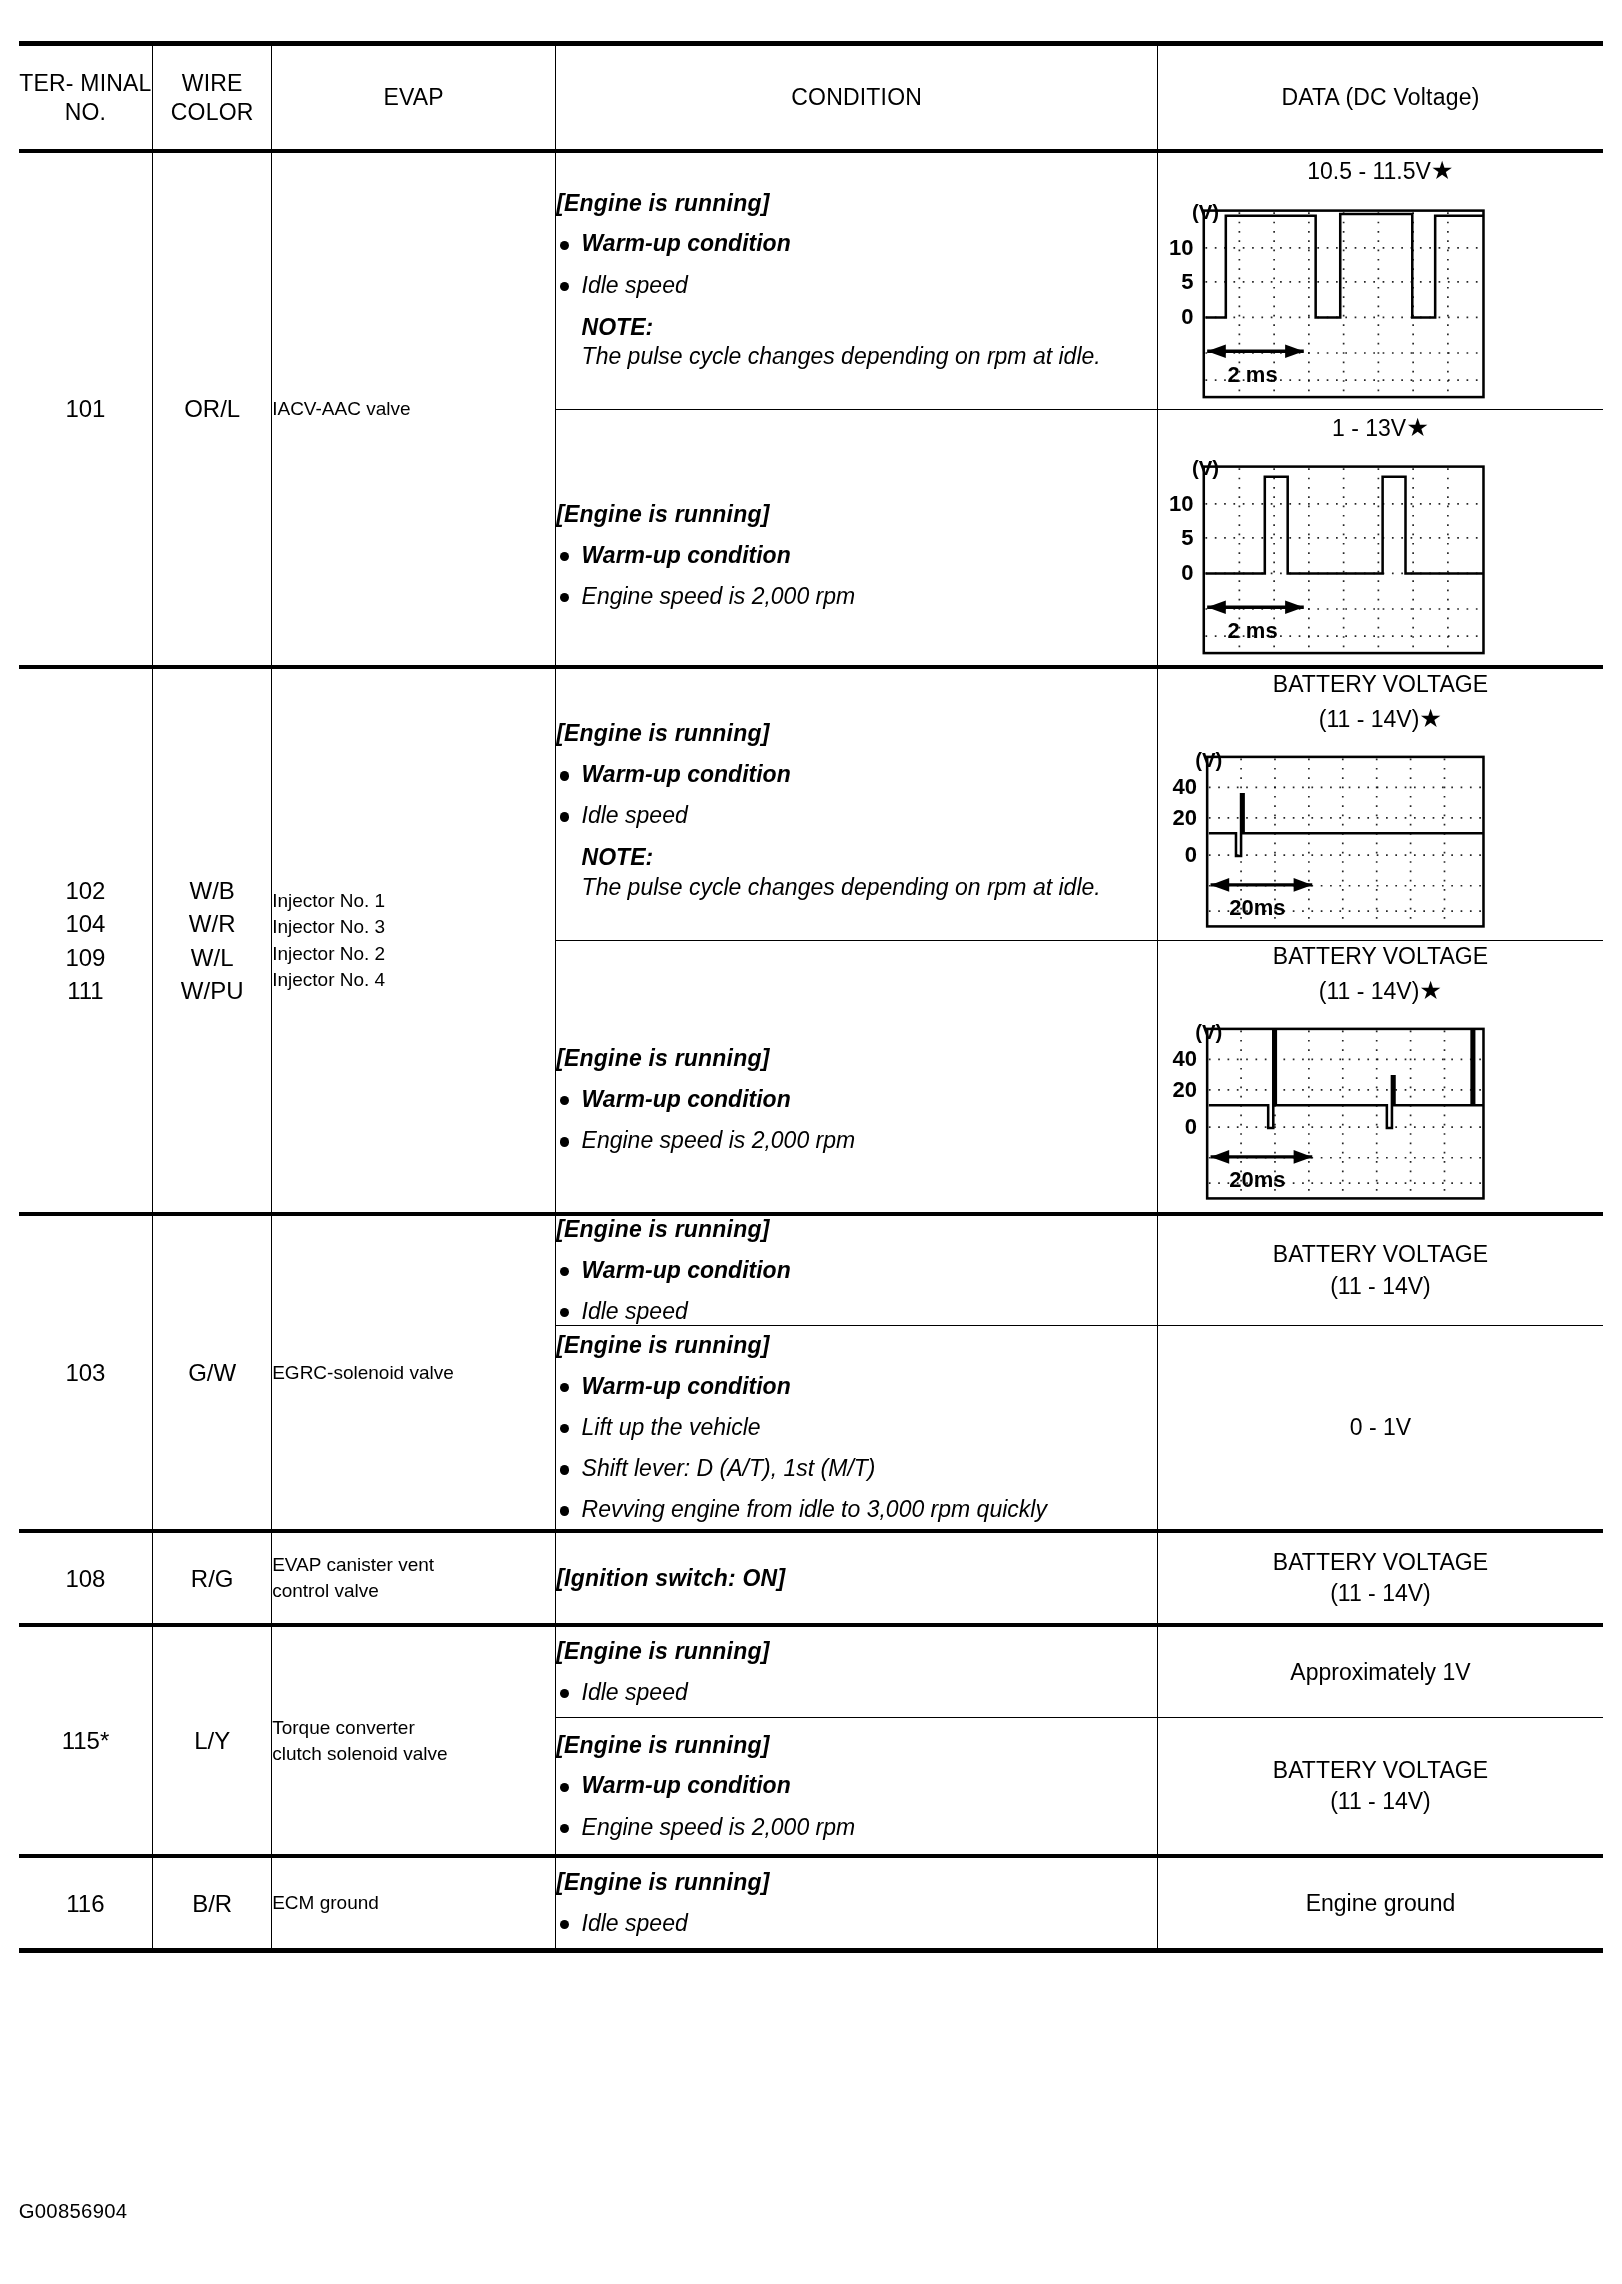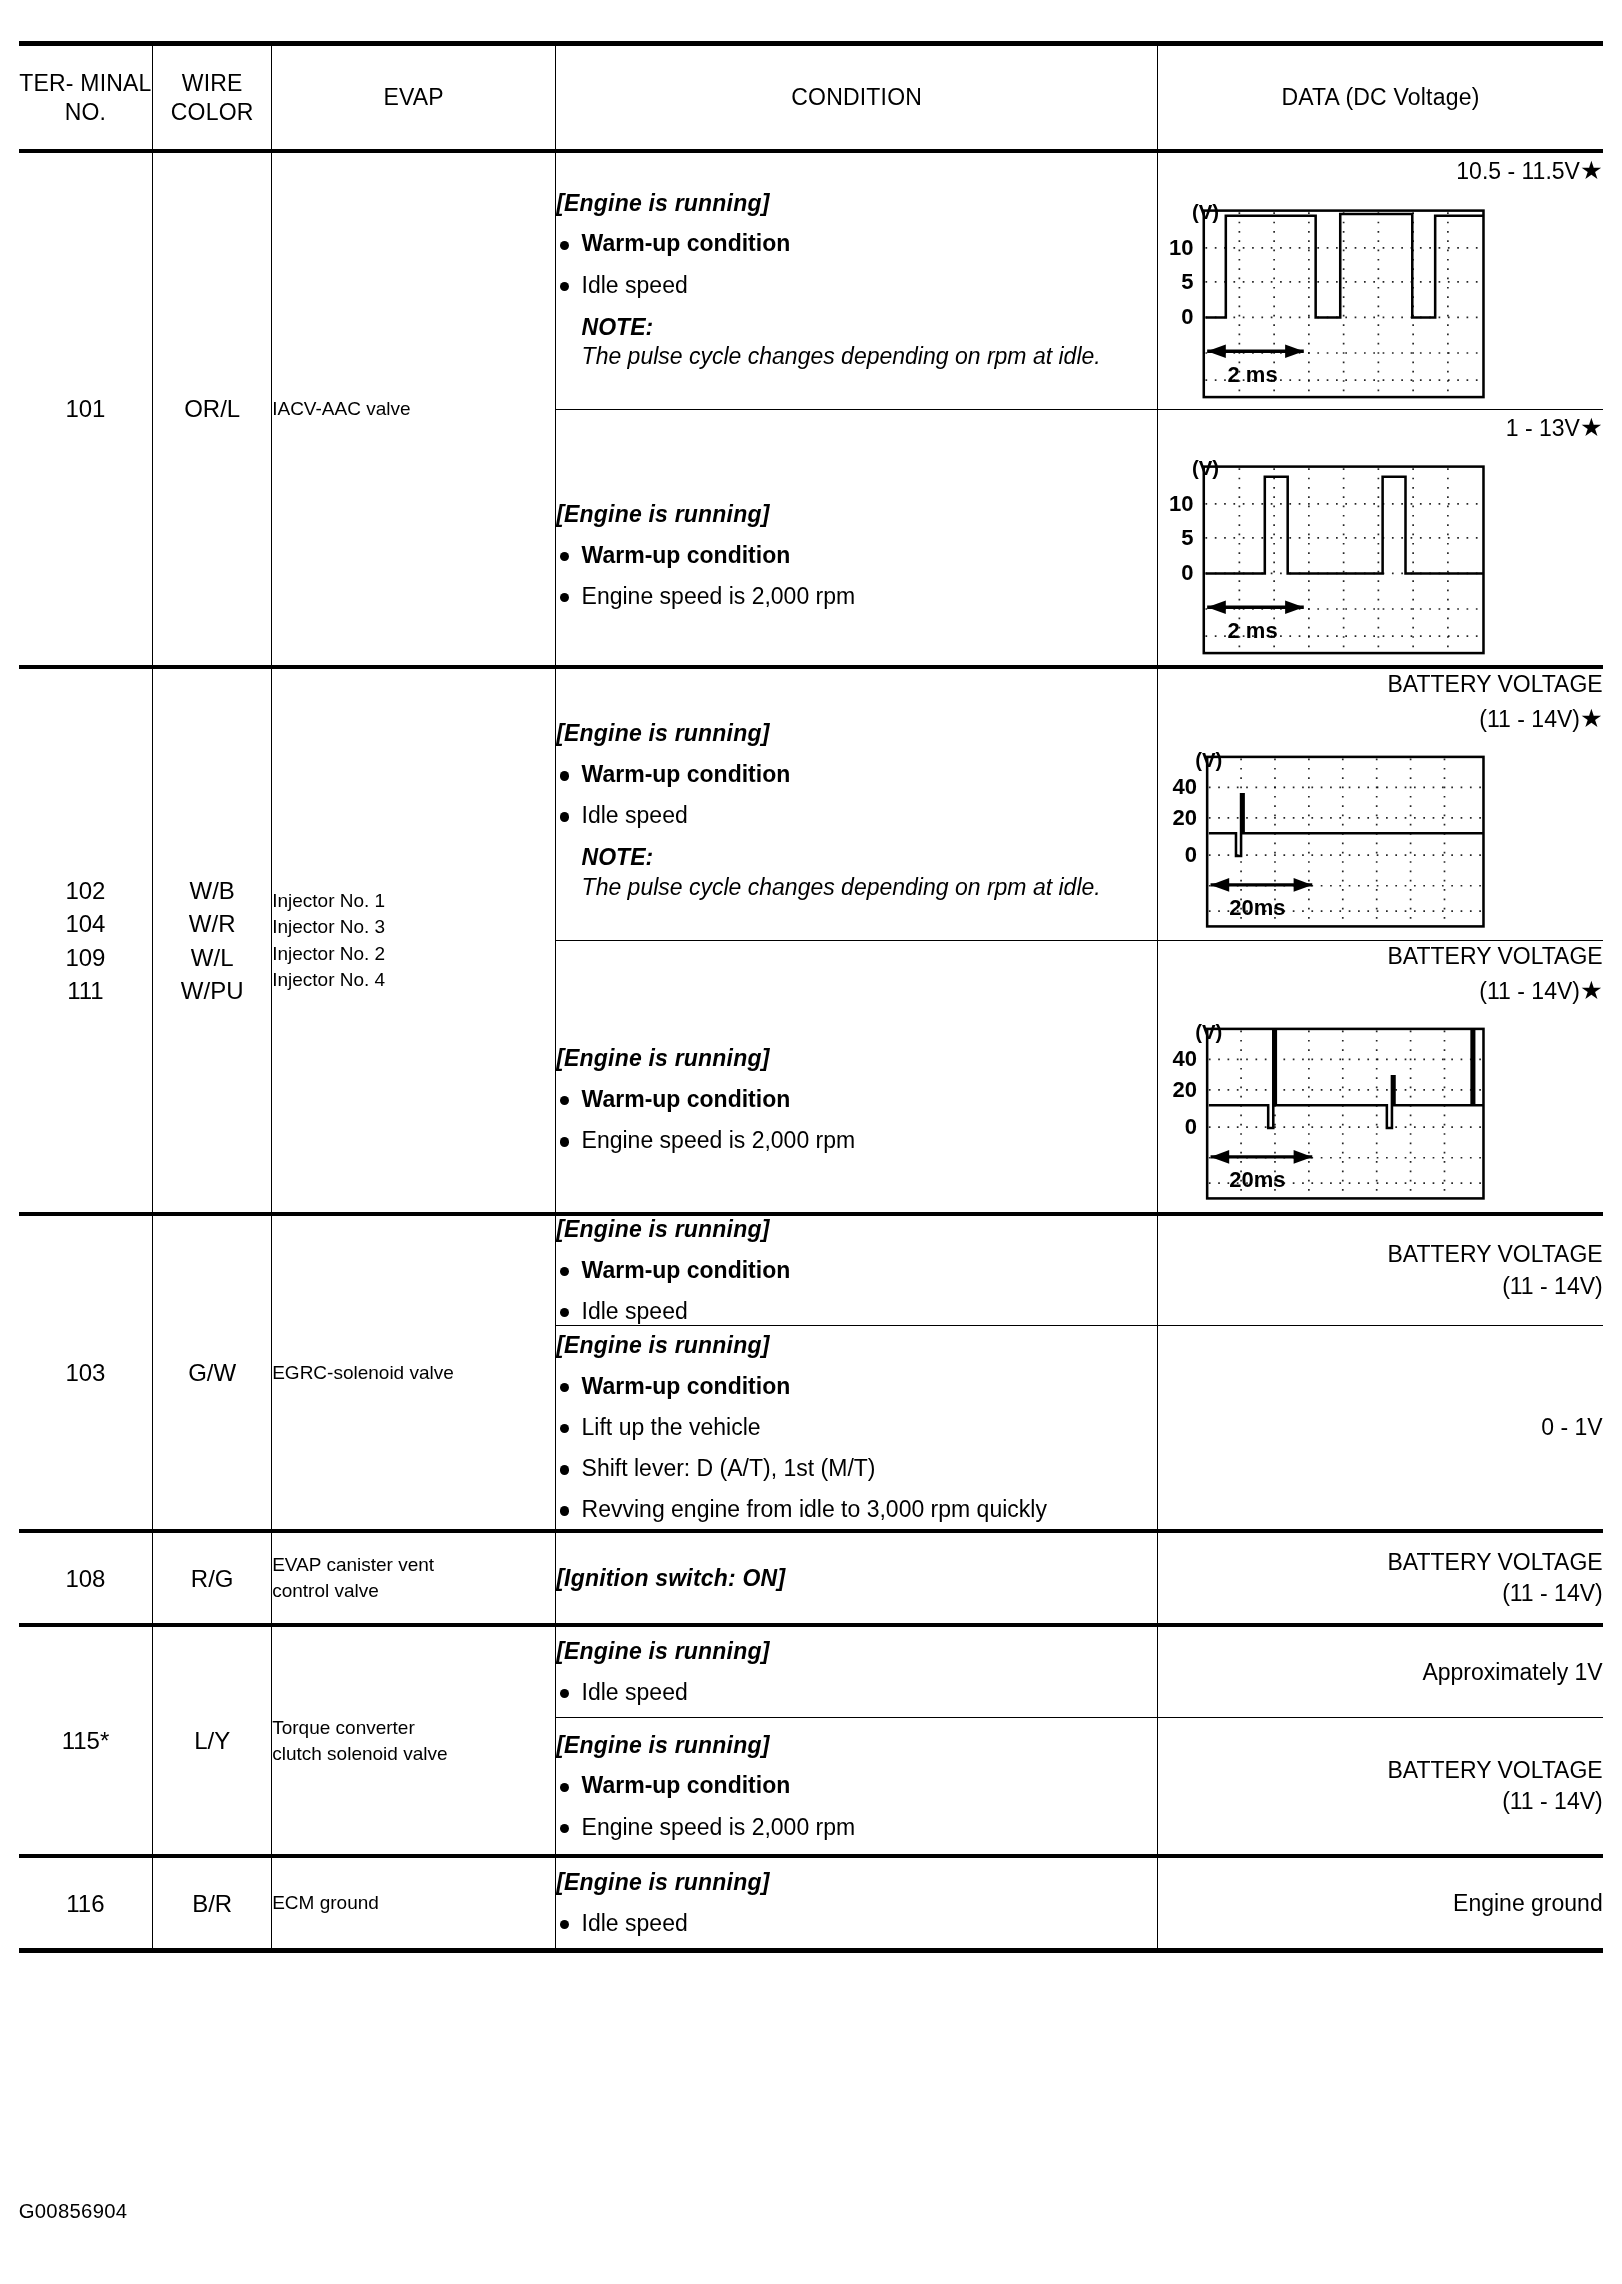--- a/index.html
+++ b/index.html
@@ -78,41 +78,42 @@
   }
   .c-cond {
     padding: 18.7px 17px 18.7px 20.3px;
     font-size: 23px;
     text-align: left;
     vertical-align: top;
   }
   .c-data {
     padding: 13.6px 12px 13.6px 17px;
     font-size: 23px;
-    text-align: right;
+    text-align: center;
     vertical-align: top;
   }
   .c-data.mid { vertical-align: middle; }
 
   .cond-head {
     font-weight: bold;
     margin: 0 0 13.6px 0;
     letter-spacing: 0.2px;
     font-style: italic;
   }
   ul.bullets {
     list-style: none;
     margin: 0;
     padding: 0;
   }
   ul.bullets li {
     position: relative;
     padding-left: 25.4px;
     margin-bottom: 13.6px;
     line-height: 1.2;
+    font-style: italic;
   }
   ul.bullets li:last-child { margin-bottom: 0; }
   ul.bullets li::before {
     content: "";
     position: absolute;
     left: 3.4px;
     top: 10.2px;
     width: 9.3px; height: 9.3px;
     background: #000;
     border-radius: 50%;

